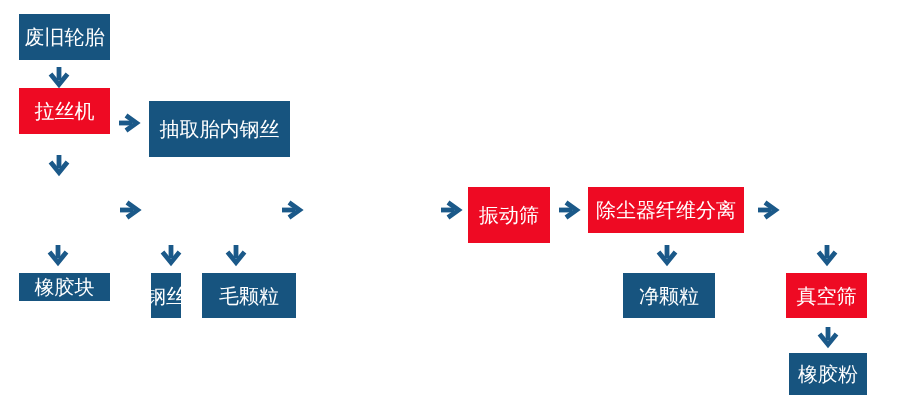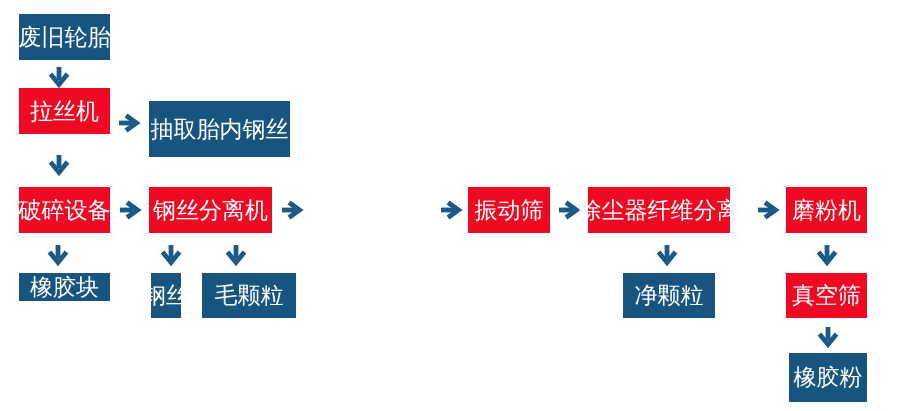--- a/index.html
+++ b/index.html
@@ -10,21 +10,21 @@
     background: #ffffff;
     font-family: "DejaVu Sans", sans-serif;
     overflow: hidden;
   }
   .box {
     position: absolute;
     display: flex;
     align-items: center;
     justify-content: center;
     color: var(--text, #ffffff);
-    font-size: 23px;
+    font-size: 20px;
     line-height: 1;
     white-space: nowrap;
     letter-spacing: 0;
   }
   .box.red  { background: var(--red,  #ee0a23); }
   .box.blue { background: var(--blue, #17547f); }
   .arrow { position: absolute; }
   .arrow path {
     stroke: var(--arrow, #1b5989);
     stroke-width: 4.8;
@@ -50,55 +50,52 @@
       <path d="M9 2.5 L19.5 10 L9 17.5"></path>
   </svg>
 
   <div class="box blue" style="left:149px;top:101px;width:141px;height:56px">抽取胎内钢丝</div>
 
   <svg class="arrow" style="left:48px;top:153px" width="22" height="25" viewBox="0 0 22 25">
     <path d="M11 2 V15"></path>
       <path d="M2.5 9 L11 19.5 L19.5 9"></path>
   </svg>
 
-  <div class="box red" style="left:19px;top:187px;width:91px;height:46px">破碎设备</div>
 
   <svg class="arrow" style="left:118px;top:200px" width="24" height="20" viewBox="0 0 24 20">
     <path d="M2 10 H15"></path>
       <path d="M9 2.5 L19.5 10 L9 17.5"></path>
   </svg>
 
-  <div class="box red" style="left:149px;top:187px;width:123px;height:46px">钢丝分离机</div>
 
   <svg class="arrow" style="left:280px;top:200px" width="24" height="20" viewBox="0 0 24 20">
     <path d="M2 10 H15"></path>
       <path d="M9 2.5 L19.5 10 L9 17.5"></path>
   </svg>
 
 
   <svg class="arrow" style="left:439px;top:200px" width="24" height="20" viewBox="0 0 24 20">
     <path d="M2 10 H15"></path>
       <path d="M9 2.5 L19.5 10 L9 17.5"></path>
   </svg>
 
-  <div class="box red" style="left:468px;top:187px;width:82px;height:46px">振动筛</div>
+  <div class="box red" style="left:468px;top:187px;width:82px;height:56px">振动筛</div>
 
   <svg class="arrow" style="left:557px;top:200px" width="24" height="20" viewBox="0 0 24 20">
     <path d="M2 10 H15"></path>
       <path d="M9 2.5 L19.5 10 L9 17.5"></path>
   </svg>
 
-  <div class="box red" style="left:588px;top:187px;width:142px;height:46px">除尘器纤维分离</div>
+  <div class="box red" style="left:588px;top:187px;width:156px;height:46px">除尘器纤维分离</div>
 
   <svg class="arrow" style="left:756px;top:200px" width="24" height="20" viewBox="0 0 24 20">
     <path d="M2 10 H15"></path>
       <path d="M9 2.5 L19.5 10 L9 17.5"></path>
   </svg>
 
-  <div class="box red" style="left:786px;top:187px;width:81px;height:46px">磨粉机</div>
 
   <svg class="arrow" style="left:47px;top:243px" width="22" height="25" viewBox="0 0 22 25">
     <path d="M11 2 V15"></path>
       <path d="M2.5 9 L11 19.5 L19.5 9"></path>
   </svg>
   <svg class="arrow" style="left:160px;top:243px" width="22" height="25" viewBox="0 0 22 25">
     <path d="M11 2 V15"></path>
       <path d="M2.5 9 L11 19.5 L19.5 9"></path>
   </svg>
   <svg class="arrow" style="left:225px;top:243px" width="22" height="25" viewBox="0 0 22 25">
@@ -122,15 +119,15 @@
 
   <div class="box blue" style="left:623px;top:273px;width:92px;height:45px">净颗粒</div>
 
   <div class="box red" style="left:786px;top:273px;width:81px;height:45px">真空筛</div>
 
   <svg class="arrow" style="left:817px;top:325px" width="22" height="25" viewBox="0 0 22 25">
     <path d="M11 2 V15"></path>
       <path d="M2.5 9 L11 19.5 L19.5 9"></path>
   </svg>
 
-  <div class="box blue" style="left:789px;top:353px;width:78px;height:49px">橡胶粉</div>
+  <div class="box blue" style="left:789px;top:353px;width:78px;height:42px">橡胶粉</div>
 
 </div>
 
 </body></html>

